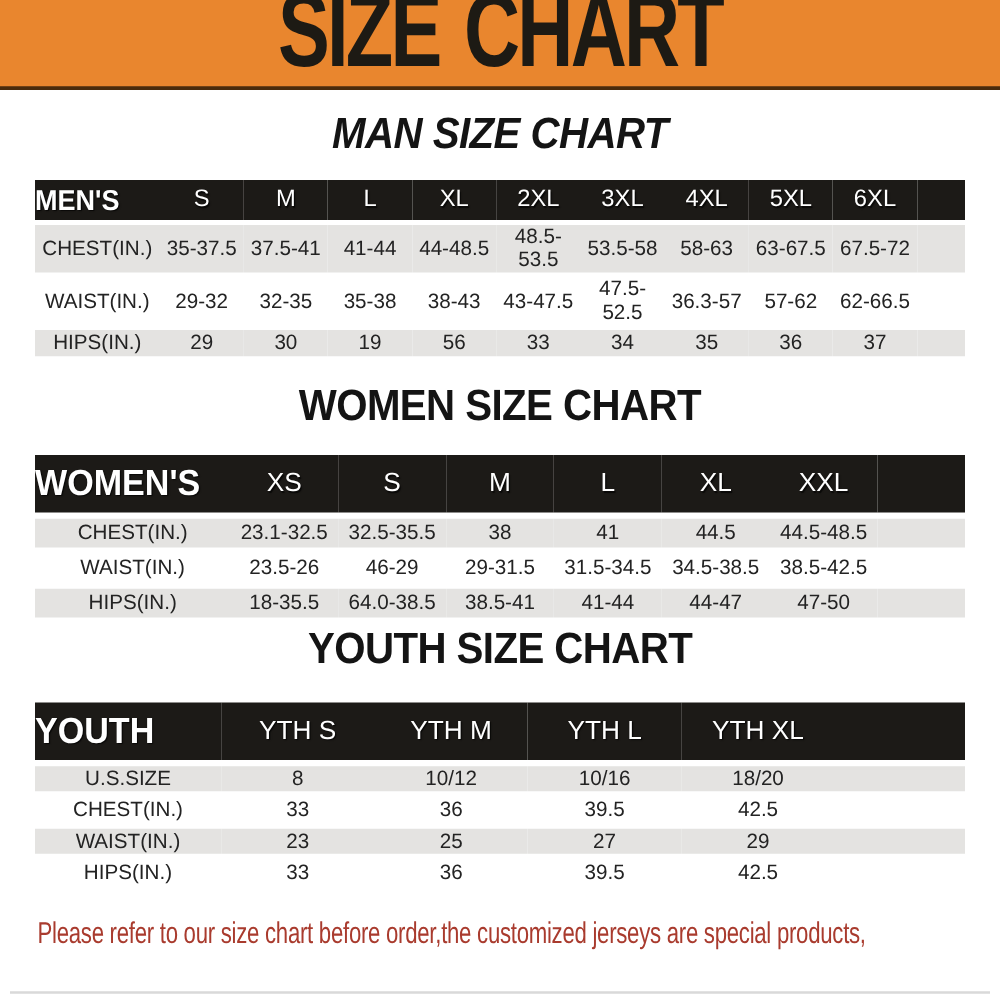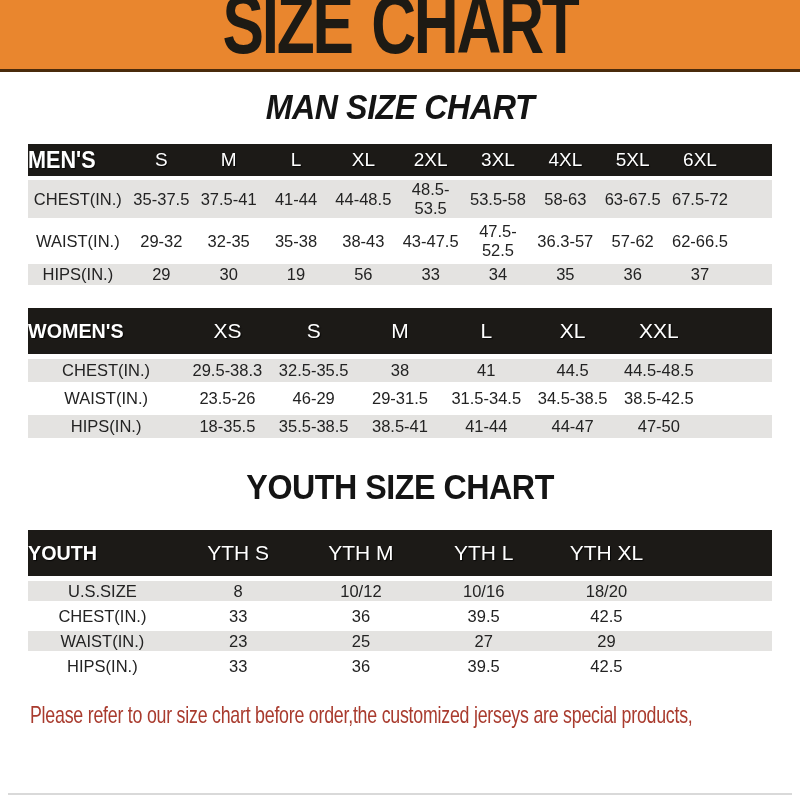--- a/index.html
+++ b/index.html
@@ -45,21 +45,21 @@
     display: inline-block;
     font-size: 35px; font-weight: bold;
     letter-spacing: -0.5px;
     color: #141414;
     transform: scaleX(.92);
     transform-origin: center;
     white-space: nowrap;
   }
   .sec-0 h2 { margin-top: 15px; font-style: italic; }
   .sec-1 h2 { margin-top: 16px; }
-  .sec-2 h2 { margin-top: 24px; }
+  .sec-2 h2 { }
 
   
   table {
     width: 744px; margin: 0 auto;
     border-collapse: separate;
     table-layout: fixed;
   }
   .t-men   { border-spacing: 0 4px; margin-top: 13px; }
   .t-women { border-spacing: 0 5px; margin-top: 14px; }
   .t-youth { border-spacing: 0 5px; margin-top: 18px; }
@@ -75,21 +75,21 @@
     text-align: center;
     text-shadow: 1px 1px 1px rgba(0,0,0,.75);
     overflow: visible;
   }
   th.corner { text-align: left; font-weight: bold; }
   th.corner .squeeze { display: inline-block; transform: scaleX(.94); transform-origin: left center; white-space: nowrap; }
 
   .t-men   thead th { height: 32px; font-size: 19px; }
   .t-men   th.corner { font-size: 23px; }
   .t-women thead th, .t-youth thead th { height: 46px; font-size: 21px; }
-  .t-women th.corner, .t-youth th.corner { font-size: 21px; }
+  .t-women th.corner, .t-youth th.corner { font-size: 29px; }
 
   tbody td {
     text-align: center;
     font-size: 16.5px;
     color: var(--row-text);
     background: #ffffff;
   }
   .t-men tbody td { height: 21px; }
   .t-women tbody td { height: 23px; }
   .t-youth tbody td { height: 20px; }
@@ -190,20 +190,21 @@
               <td>34</td>
               <td>35</td>
               <td>36</td>
               <td>37</td>
               <td></td>
             </tr>
           </tbody>
         </table>
       </section>
       <section class="sec-1">
+        <h2 class="section-heading"><span class="squeeze">WOMEN SIZE CHART</span></h2>
         <table class="t-women">
           <colgroup>
             <col class="c-label">
             <col class="c-size">
             <col class="c-size">
             <col class="c-size">
             <col class="c-size">
             <col class="c-size">
             <col class="c-size">
             <col class="c-fill">
@@ -216,42 +217,42 @@
               <th>M</th>
               <th>L</th>
               <th>XL</th>
               <th>XXL</th>
               <th class="fill"></th>
             </tr>
           </thead>
           <tbody>
             <tr class="alt">
               <td class="row-label">CHEST(IN.)</td>
-              <td>29.5-38.3</td>
+              <td>23.1-32.5</td>
               <td>32.5-35.5</td>
               <td>38</td>
               <td>41</td>
               <td>44.5</td>
               <td>44.5-48.5</td>
               <td></td>
             </tr>
             <tr class="">
               <td class="row-label">WAIST(IN.)</td>
               <td>23.5-26</td>
               <td>46-29</td>
               <td>29-31.5</td>
               <td>31.5-34.5</td>
               <td>34.5-38.5</td>
               <td>38.5-42.5</td>
               <td></td>
             </tr>
             <tr class="alt">
               <td class="row-label">HIPS(IN.)</td>
               <td>18-35.5</td>
-              <td>35.5-38.5</td>
+              <td>64.0-38.5</td>
               <td>38.5-41</td>
               <td>41-44</td>
               <td>44-47</td>
               <td>47-50</td>
               <td></td>
             </tr>
           </tbody>
         </table>
       </section>
       <section class="sec-2">

